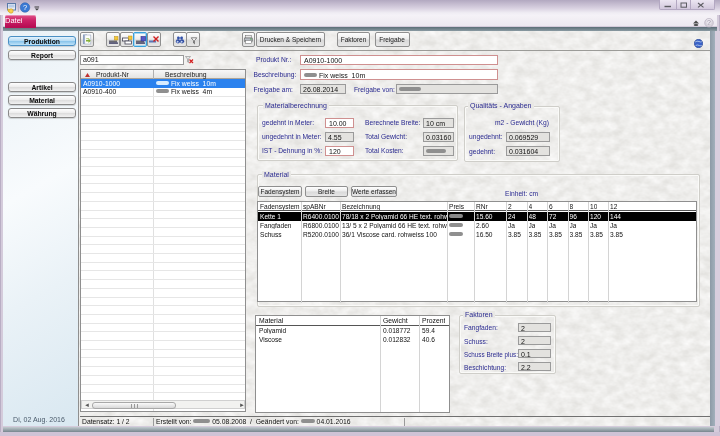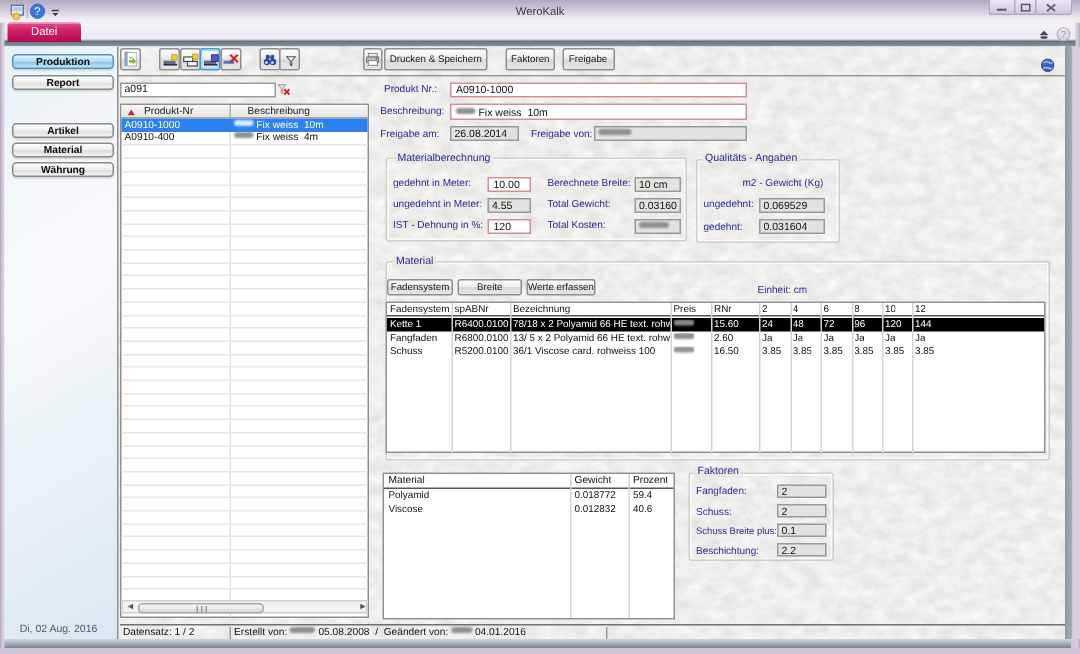--- a/index.html
+++ b/index.html
@@ -5,21 +5,21 @@
   html,body{margin:0;padding:0;}
   *{box-sizing:border-box;}
   body{width:720px;height:436px;overflow:hidden;font-family:"Liberation Sans",sans-serif;}
   .abs{position:absolute;}
   #win{position:absolute;left:0;top:0;width:720px;height:436px;background:#d4cbdb;box-shadow:inset 0 1px 0 #a79bb2, inset 1px 0 0 #b9aec4, inset -1px 0 0 #b9aec4, inset 0 -1px 0 #b0a4bc;}
   
   #title{position:absolute;left:0;top:0;width:720px;height:15px;
     background:linear-gradient(#b2a8c0 0%,#c6bdd1 28%,#d9d1e1 55%,#efecf3 85%,#f4f1f7 100%);}
   #titletxt{position:absolute;left:0;top:3px;width:720px;text-align:center;font-size:7.5px;color:#3a3a3a;}
   #tabrow{position:absolute;left:3px;top:15px;width:714px;height:11px;background:linear-gradient(#f5f2f7,#ece8f0);}
-  #datei{position:absolute;left:5px;top:15px;width:49px;height:12.5px;background:linear-gradient(#e0548a,#cc2268 40%,#b80d54 90%);border-radius:2px 2px 0 0;color:#fff;font-size:7.5px;text-align:center;line-height:12px;box-shadow:inset 0 1px 0 rgba(255,255,255,.35);}
+  #datei{position:absolute;left:5px;top:15px;width:31px;height:12.5px;background:linear-gradient(#e0548a,#cc2268 40%,#b80d54 90%);border-radius:2px 2px 0 0;color:#fff;font-size:7.5px;text-align:left;line-height:12px;box-shadow:inset 0 1px 0 rgba(255,255,255,.35);}
   #band{position:absolute;left:3px;top:26.5px;width:714px;height:4.5px;background:linear-gradient(#5a6d76,#8a9aa2);}
   #rightframe{position:absolute;left:710px;top:31px;width:5px;height:395px;background:linear-gradient(90deg,#8c9aa6,#a2b0bc);}
   #rightframe2{position:absolute;left:715px;top:31px;width:5px;height:395px;background:#d8cede;}
   #botframe{position:absolute;left:3px;top:427px;width:711px;height:4.5px;background:linear-gradient(#c2cbcf,#76868e);}
   #botframe2{position:absolute;left:0px;top:431.5px;width:720px;height:4.5px;background:#cfc3d6;}
   
   #content{position:absolute;left:3px;top:31px;width:707px;height:395px;background:#e9e8e5;}
   #marble{position:absolute;left:0;top:0;}
   
   #tline{position:absolute;left:3px;top:50px;width:707px;height:1px;background:#9b9b98;}
@@ -64,21 +64,20 @@
   #statbar{position:absolute;left:80px;top:416.5px;width:630px;height:9.5px;font-size:6.8px;color:#111;}
   .ssep{position:absolute;top:1px;width:1px;height:8px;background:#9a9a9a;}
   .redact{display:inline-block;background:#8f8f8f;height:4px;border-radius:2px;vertical-align:1px;filter:blur(0.7px);}
   .redact.sel{background:#d8ecff;}
 </style>
 </head>
 <body>
 <div id="win">
 
   <div id="title"></div>
-  <div id="titletxt">WeroKalk</div>
 
   <svg class="abs" style="left:7px;top:2px" width="34" height="12" viewBox="0 0 34 12">
     <rect x="0.5" y="1.5" width="8" height="6.5" fill="#e8edf4" stroke="#5a7aa8" stroke-width="1"></rect>
     <rect x="1.5" y="2.5" width="6" height="3" fill="#b8cce8"></rect>
     <path d="M0.5 6 L5 10 L1 10 Z" fill="#f0c030"></path>
     <circle cx="4" cy="9" r="2.2" fill="#f8d050" stroke="#c89820" stroke-width="0.6"></circle>
     <rect x="10.8" y="2" width="1" height="8" fill="#b9aec2"></rect>
     <circle cx="18" cy="5.5" r="4.8" fill="#3a7ad4"></circle>
     <circle cx="18" cy="5.5" r="4.8" fill="none" stroke="#2a5aa4" stroke-width="0.5"></circle>
     <text x="18" y="8.2" font-size="7.5" fill="#fff" text-anchor="middle" font-family="Liberation Sans">?</text>

